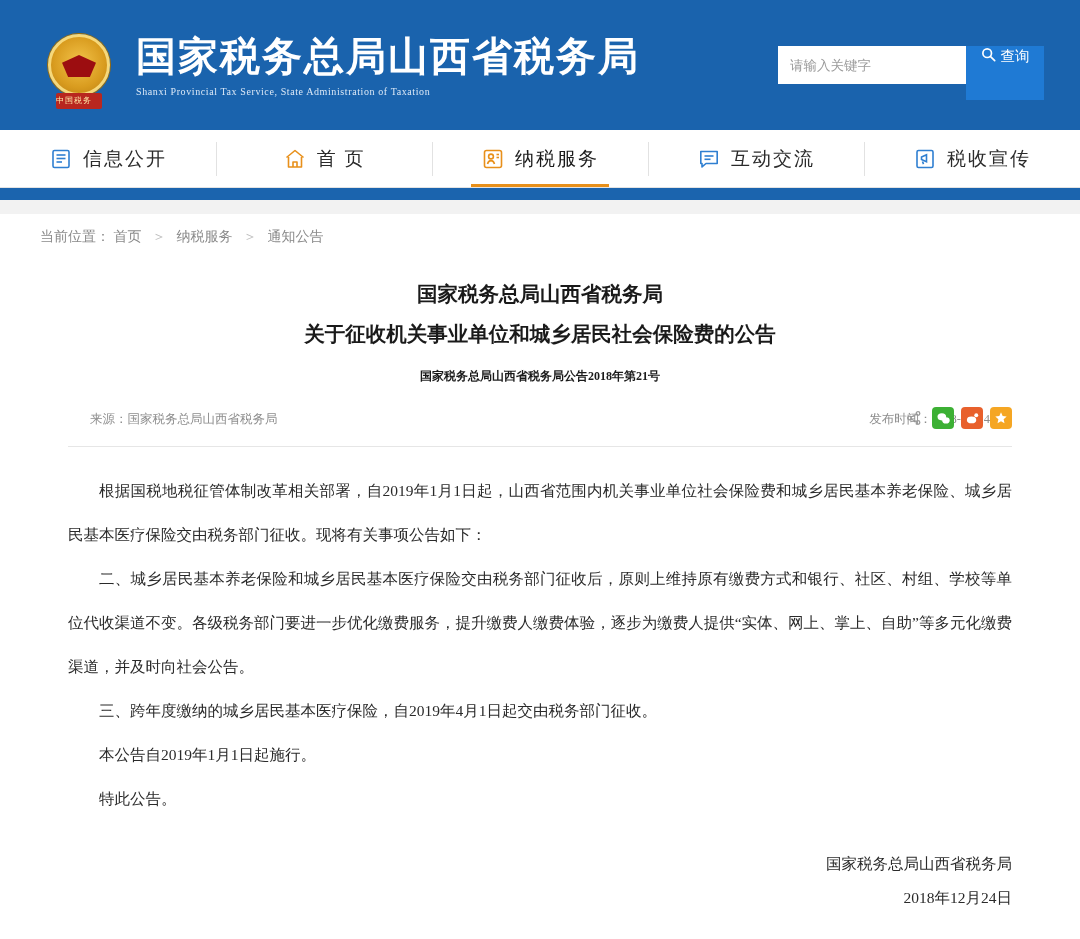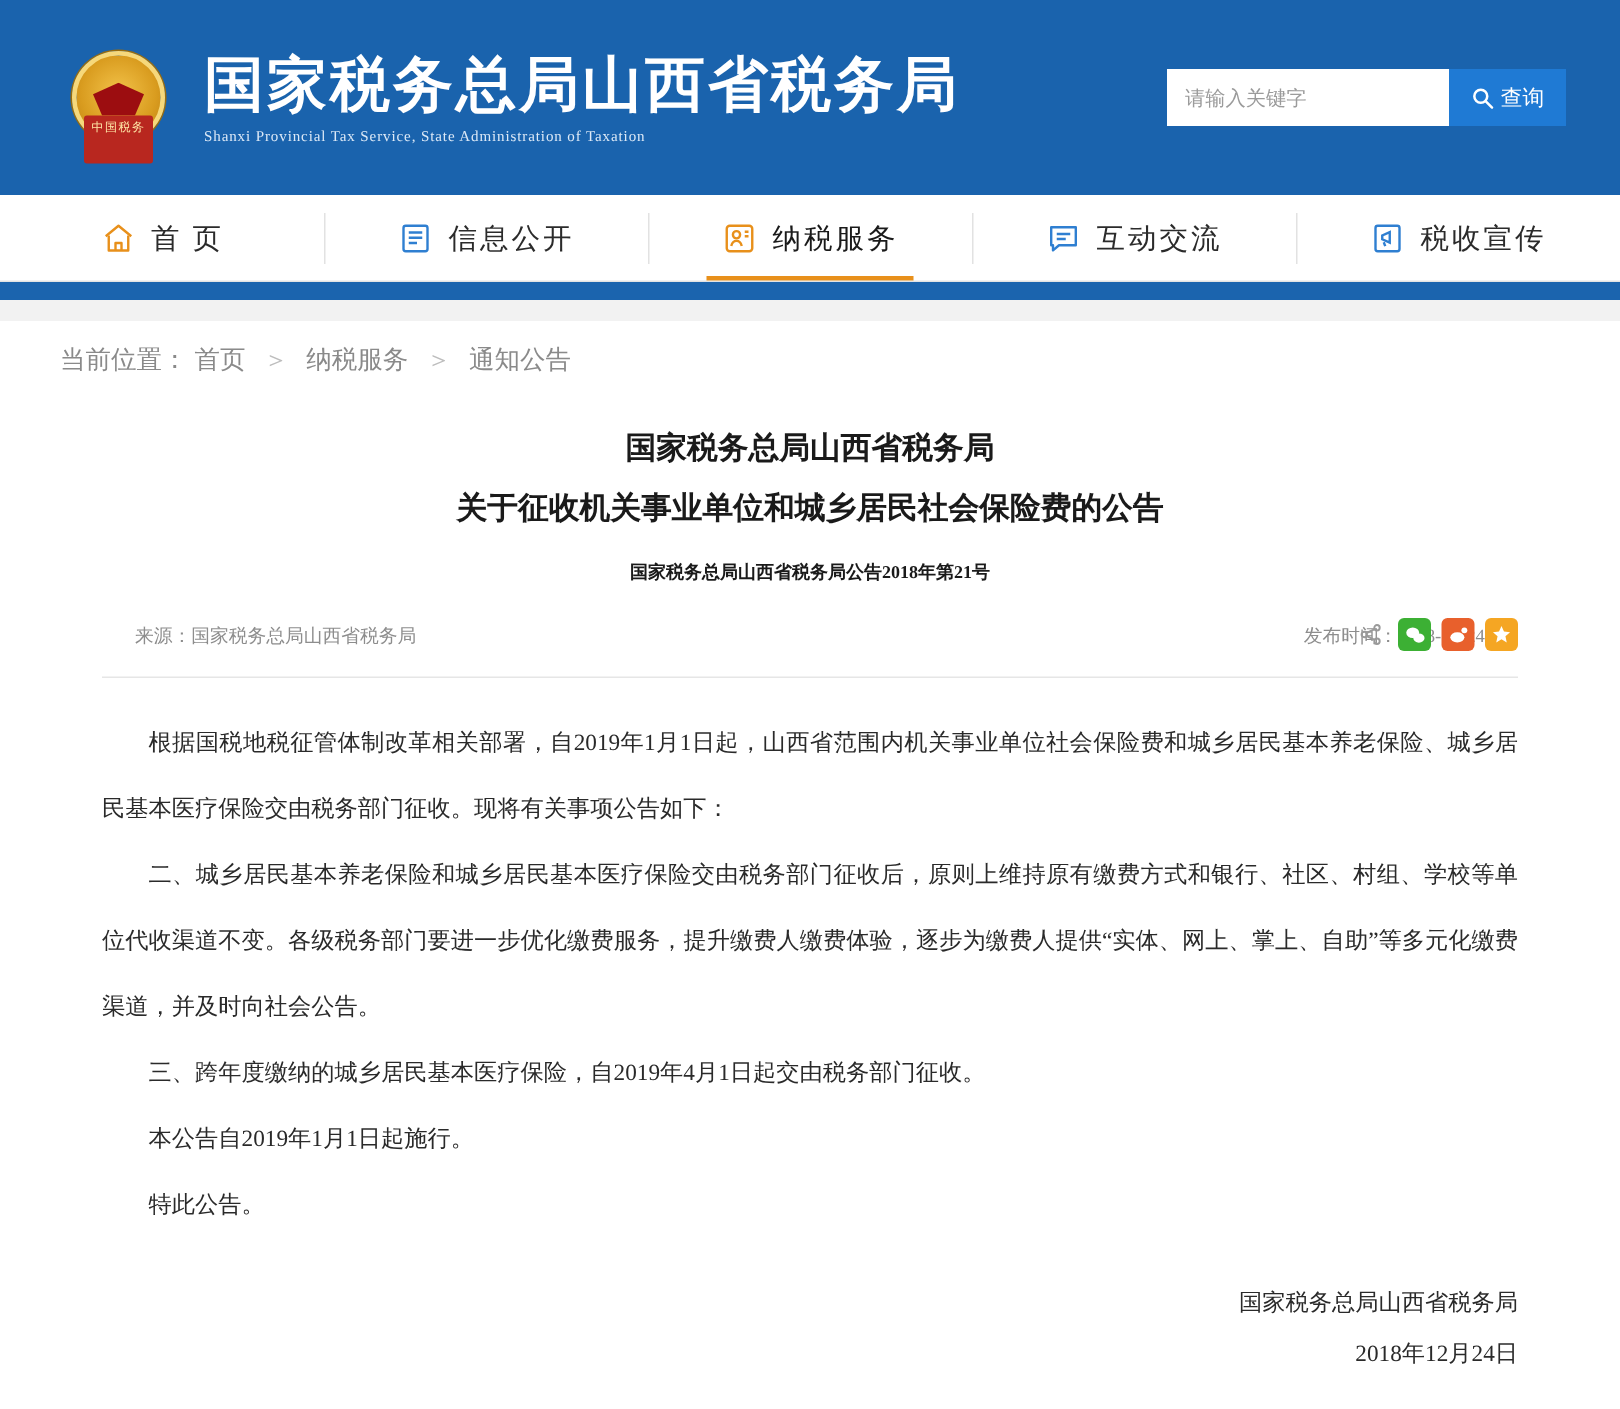--- a/index.html
+++ b/index.html
@@ -49,24 +49,24 @@
     position:absolute; left:-2px; top:16px;
     width: 90px; height: 52px;
     border-radius: 50%/60% 60% 40% 40%;
     background: linear-gradient(180deg,#e9b93d,#c98f16);
     opacity:.92;
     clip-path: polygon(0% 45%, 18% 18%, 50% 8%, 82% 18%, 100% 45%, 84% 62%, 50% 52%, 16% 62%);
     z-index:-1;
   }
   .emblem .ribbon{
     position:absolute; left: 20px; bottom: 2px;
-    width: 46px; height: 32px;
+    width: 46px; height: 16px;
     background:#b8271f;
     border-radius: 2px;
-    font-size: 8px; color:#ffe9a8; text-align:center; line-height:16px;
+    font-size: 8px; color:#ffe9a8; text-align:left; line-height:16px;
     letter-spacing:1px;
   }
   .title-block { flex: 0 0 auto; }
   .title-cn {
     color:#ffffff;
     font-size: 40px;
     font-weight: bold;
     letter-spacing: 2px;
     font-family: "Liberation Serif","DejaVu Serif", serif;
     line-height: 1.15;
@@ -93,26 +93,26 @@
     border: none;
     outline: none;
     padding: 0 12px;
     font-size: 13.5px;
     color:#333;
     background:#ffffff;
     font-family: "Liberation Sans", sans-serif;
   }
   .search-input::placeholder { color:#9b9b9b; }
   .search-btn {
-    width: 78px; height: 38px;
+    width: 78px; height: 54px;
     background:#1f7ad4;
     border: none;
     color:#ffffff;
     font-size: 14.5px;
-    display:flex; align-items:center; justify-content:center;
+    display:flex; justify-content:center;
     gap: 5px;
     cursor:pointer;
     font-family: "Liberation Sans", sans-serif;
   }
   .search-btn svg { display:block; }
 
   
   .nav {
     height: 58px;
     background:#ffffff;
@@ -149,23 +149,23 @@
   }
   .nav-ico { width: 24px; height: 24px; display:block; }
   .nav-ico svg { display:block; }
 
   .blue-strip { height: 12px; background:#1b64ae; }
   .gray-gap { height: 14px; background:#f2f2f2; }
 
   
   .crumb {
     padding: 14px 40px 6px 40px;
-    font-size: 17px;
+    font-size: 14px;
     color:#8a8a8a;
-    font-family: Liberation Sans, sans-serif;
+    font-family: Liberation Serif, serif;
   }
   .crumb a { color:#8a8a8a; text-decoration:none; cursor:pointer; }
   .crumb .sep { margin: 0 7px; color:#bdbdbd; }
 
   
   .article {
     padding: 22px 68px 0 68px;
   }
   .doc-title {
     text-align:center;
@@ -263,39 +263,39 @@
       </span>
       <span>查询</span>
     </button>
   </div>
 </div>
 
 <div class="nav">
 
   <div class="nav-item">
     <span class="nav-ico">
-      <svg width="24" height="24" viewBox="0 0 24 24" fill="none" stroke="#e8901b" stroke-width="1.6" stroke-linejoin="round">
-        <path d="M3.5 10.5 12 3.5l8.5 7"></path>
-        <path d="M5.5 10v10h13V10"></path>
-        <path d="M10 20v-5h4v5"></path>
-      </svg>
-    </span>
-    <span>首 页</span>
-  </div>
-
-  <div class="nav-item">
-    <span class="nav-ico">
       <svg width="24" height="24" viewBox="0 0 24 24" fill="none" stroke="#2f7fd1" stroke-width="1.6">
         <rect x="4" y="3.5" width="16" height="17" rx="1.5"></rect>
         <line x1="7.5" y1="8" x2="16.5" y2="8"></line>
         <line x1="7.5" y1="11.5" x2="16.5" y2="11.5"></line>
         <line x1="7.5" y1="15" x2="13" y2="15"></line>
       </svg>
     </span>
     <span>信息公开</span>
+  </div>
+
+  <div class="nav-item">
+    <span class="nav-ico">
+      <svg width="24" height="24" viewBox="0 0 24 24" fill="none" stroke="#e8901b" stroke-width="1.6" stroke-linejoin="round">
+        <path d="M3.5 10.5 12 3.5l8.5 7"></path>
+        <path d="M5.5 10v10h13V10"></path>
+        <path d="M10 20v-5h4v5"></path>
+      </svg>
+    </span>
+    <span>首 页</span>
   </div>
 
   <div class="nav-item active">
     <span class="nav-ico">
       <svg width="24" height="24" viewBox="0 0 24 24" fill="none" stroke="#e8901b" stroke-width="1.6">
         <rect x="3.5" y="3.5" width="17" height="17" rx="2"></rect>
         <circle cx="10" cy="9.5" r="2.4"></circle>
         <path d="M6.5 17c.6-2.3 2-3.4 3.5-3.4s2.9 1.1 3.5 3.4"></path>
         <line x1="15.5" y1="7.5" x2="18" y2="7.5"></line>
         <line x1="15.5" y1="10.5" x2="18" y2="10.5"></line>

